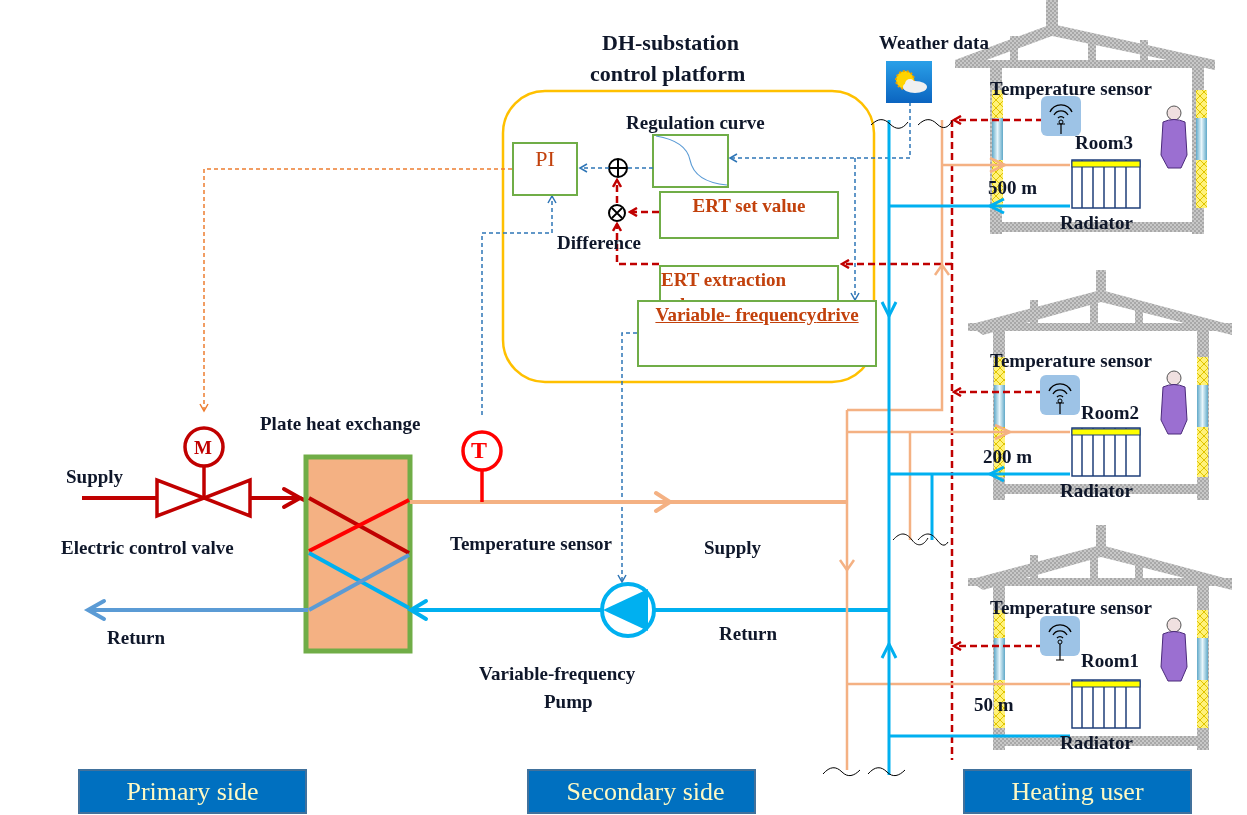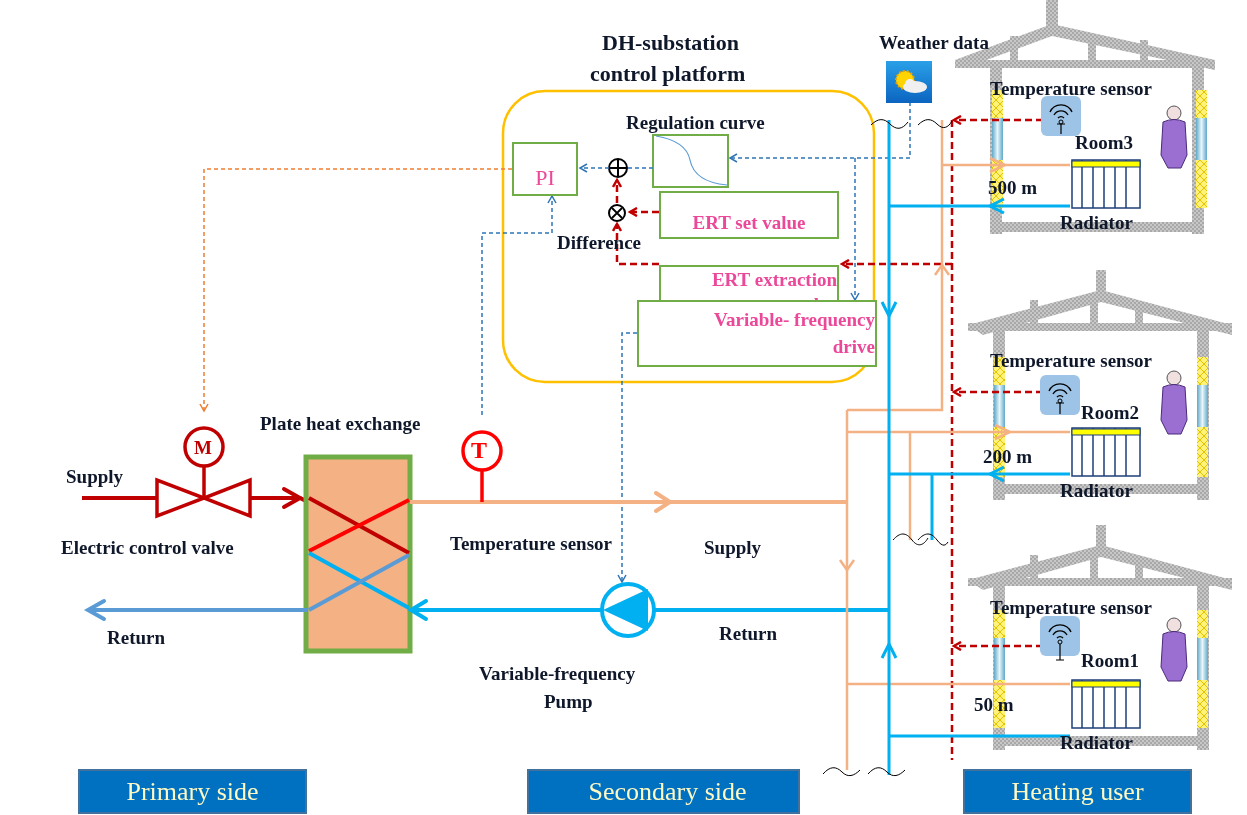--- a/index.html
+++ b/index.html
@@ -4,22 +4,22 @@
 <style>
   html, body { margin:0; padding:0; background:#ffffff; }
   body { width:1247px; height:815px; position:relative; overflow:hidden;
          font-family:"Liberation Serif", serif; }
   svg { position:absolute; left:0; top:0; }
   .lbl { position:absolute; font-family:"Liberation Serif", serif; font-weight:bold;
          color:#0f172a; white-space:nowrap; line-height:1; }
   .t19 { font-size:19px; }
   .t22 { font-size:22px; }
   .box { position:absolute; box-sizing:border-box; border:2px solid #70ad47; background:#fff;
-         display:flex; align-items:flex-end; justify-content:center; text-align:center;
-         font-family:"Liberation Serif", serif; font-weight:bold; font-size:19px; color:#ec4899; line-height:1.4; }
+         display:flex; align-items:flex-start; justify-content:center; text-align:center;
+         font-family:"Liberation Serif", serif; font-weight:bold; font-size:19px; color:#c2410c; line-height:1.4; }
   .section { position:absolute; background:#0070c0; color:#fef9c3; border:2px solid #41719c;
              box-sizing:border-box; display:flex; align-items:center; justify-content:center;
              font-family:"Liberation Serif", serif; font-size:26px; }
 </style>
 </head>
 <body>
 
 <svg width="1247" height="815" viewBox="0 0 1247 815">
   <defs>
     <marker id="arrRed" markerWidth="10" markerHeight="10" refX="8" refY="5" orient="auto" markerUnits="userSpaceOnUse">
@@ -297,21 +297,21 @@
   <span>PI</span>
 </div>
 <div class="box" style="left:659px;top:191px;width:180px;height:48px;">
   <span>ERT set value</span>
 </div>
 <div class="lbl t19" style="left:557px;top:233px;">Difference</div>
 <div class="box" style="left:659px;top:236px;width:180px;height:56px;flex-direction:column;line-height:1.3;margin-top:29px;">
   <span>ERT extraction</span>
   <span>valve</span>
 </div>
-<div class="box" style="left:637px;top:300px;width:240px;height:67px;flex-direction:column;line-height:1.4;">
+<div class="box" style="left:637px;top:300px;width:240px;height:67px;line-height:1.4;text-decoration:underline;">
   <span>Variable- frequency</span>
   <span>drive</span>
 </div>
 
 <div class="lbl t19" style="left:879px;top:33px;">Weather data</div>
 
 <div class="lbl" style="left:194px;top:438px;font-size:19px;color:#c00000;">M</div>
 <div class="lbl t19" style="left:66px;top:467px;">Supply</div>
 <div class="lbl t19" style="left:61px;top:538px;">Electric control valve</div>
 <div class="lbl t19" style="left:107px;top:628px;">Return</div>
@@ -335,18 +335,18 @@
 <div class="lbl t19" style="left:1060px;top:481px;">Radiator</div>
 
 <div class="lbl t19" style="left:990px;top:598px;">Temperature sensor</div>
 <div class="lbl t19" style="left:1081px;top:651px;">Room1</div>
 <div class="lbl t19" style="left:974px;top:695px;">50 m</div>
 <div class="lbl t19" style="left:1060px;top:733px;">Radiator</div>
 
 <div class="section" style="left:78px;top:769px;width:229px;height:45px;">
   <span>Primary side</span>
 </div>
-<div class="section" style="left:527px;top:769px;width:273px;height:45px;padding-left:8px;">
+<div class="section" style="left:527px;top:769px;width:229px;height:45px;padding-left:8px;">
   <span>Secondary side</span>
 </div>
 <div class="section" style="left:963px;top:769px;width:229px;height:45px;">
   <span>Heating user</span>
 </div>
 
 </body></html>

